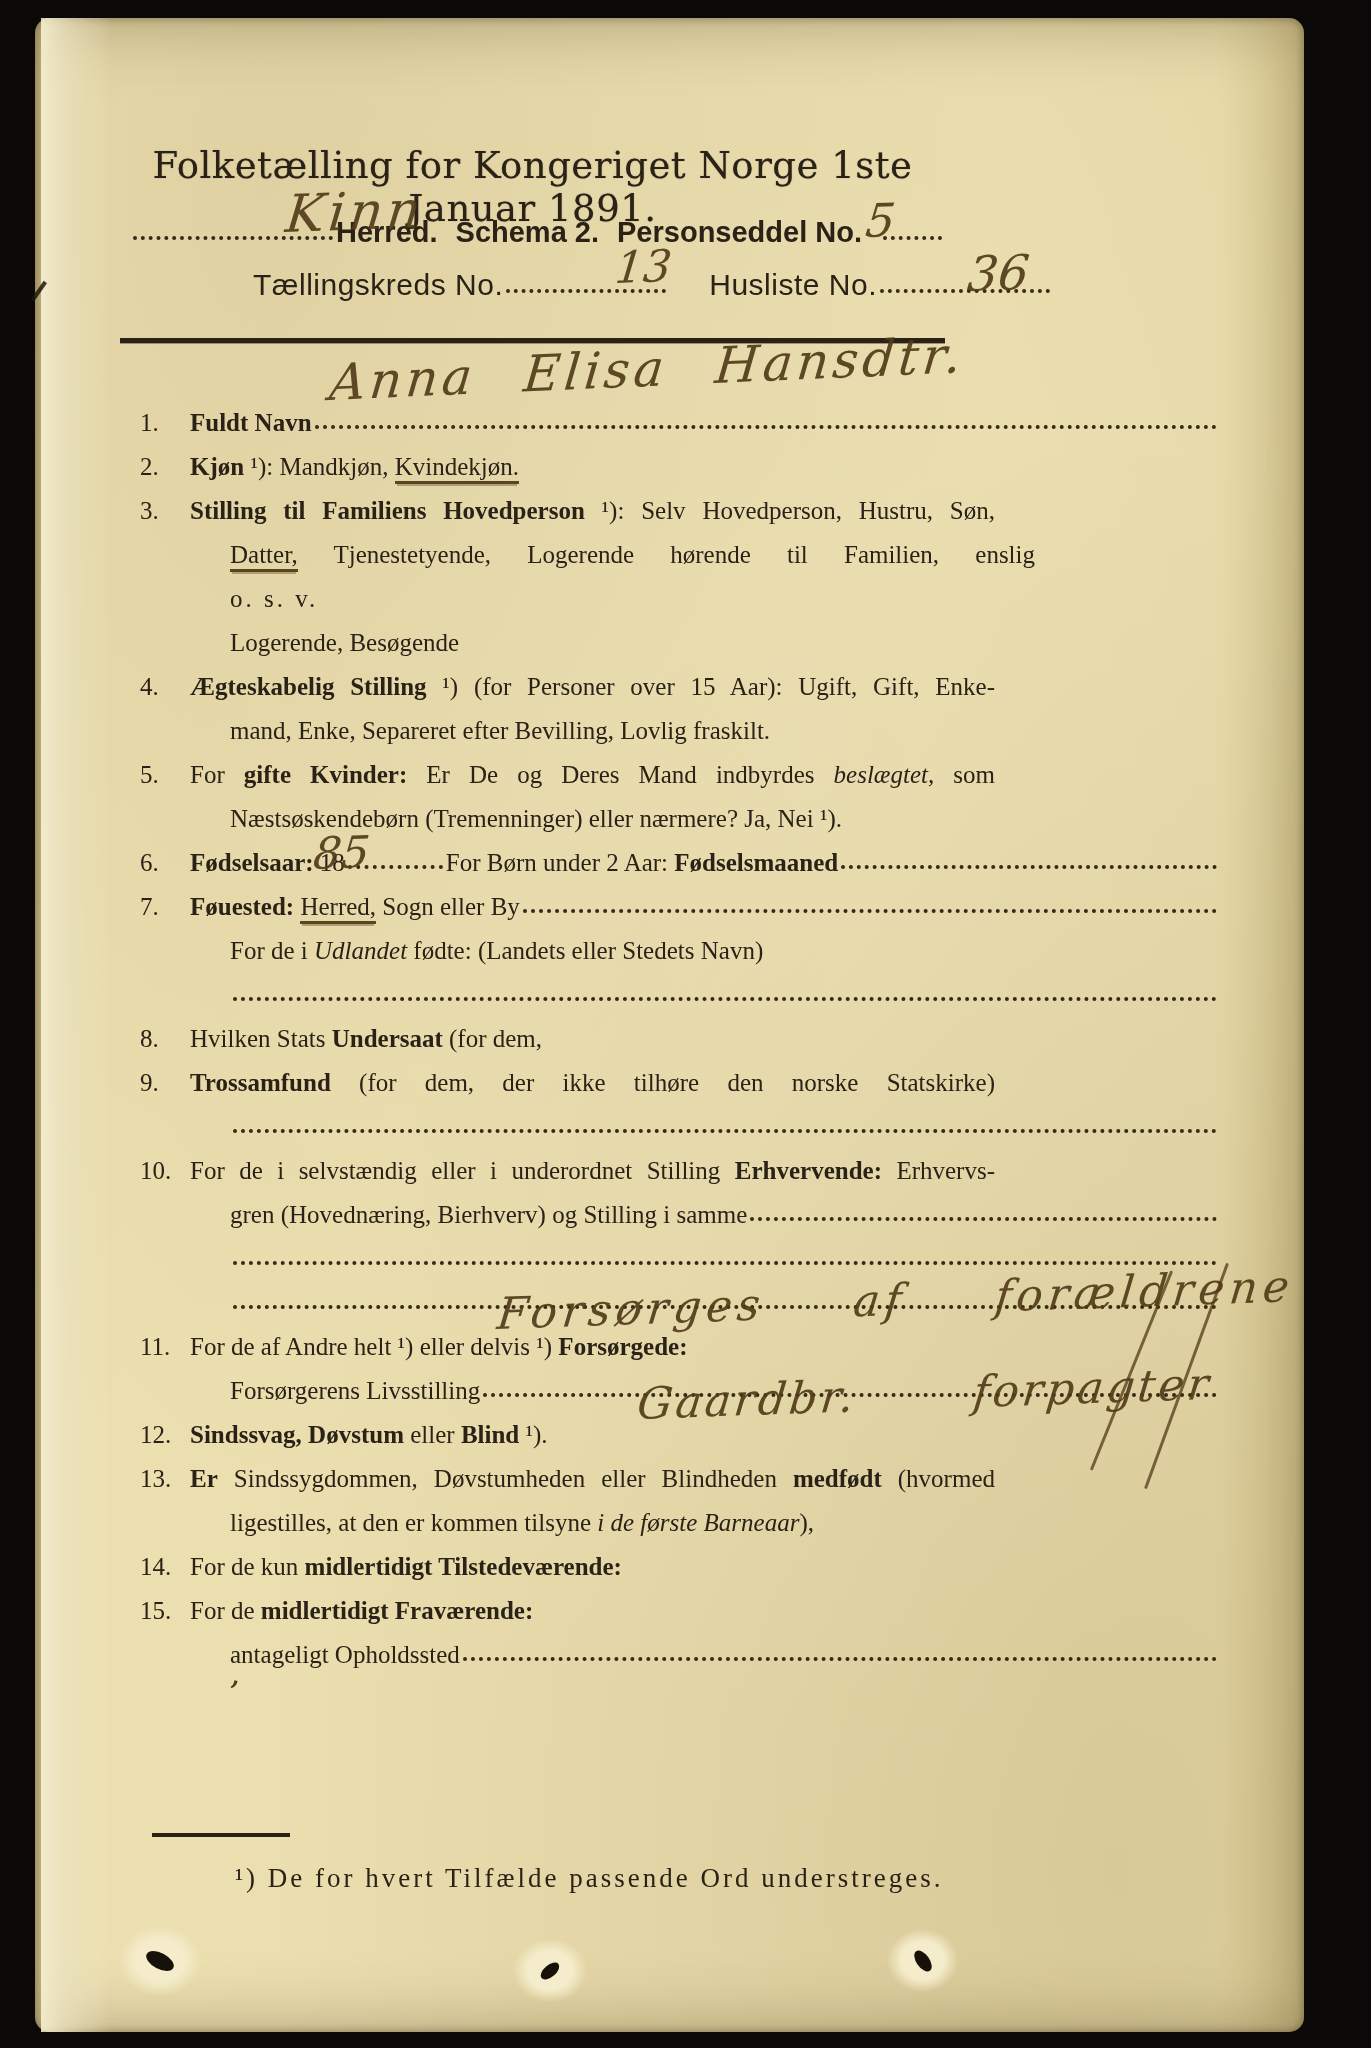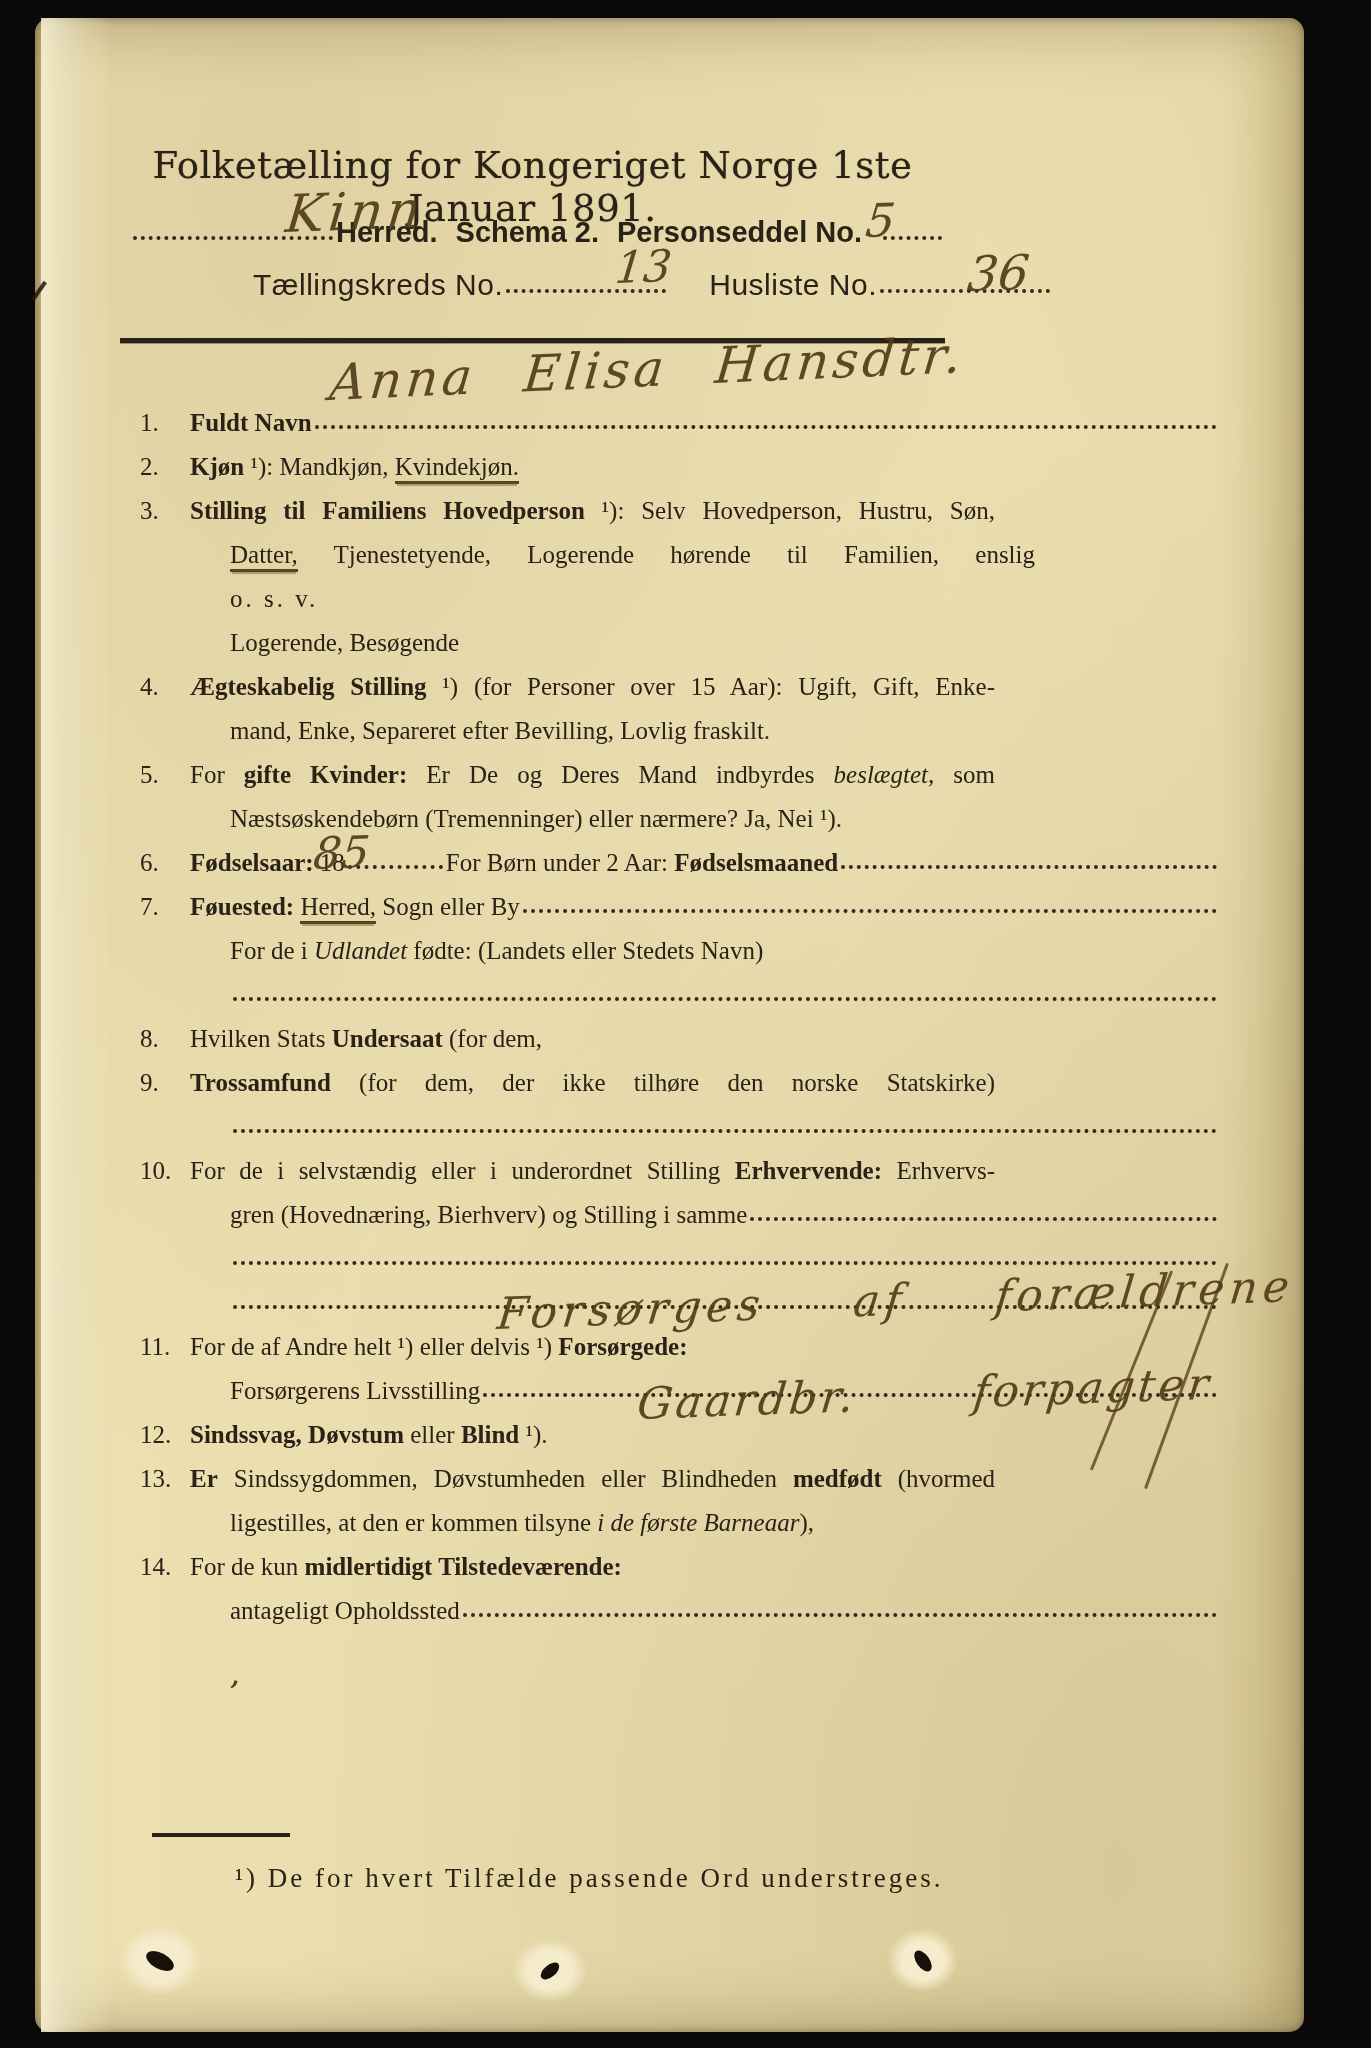--- a/index.html
+++ b/index.html
@@ -251,20 +251,24 @@
     </div>
     <div class="row cont">
       <span class="body"><span>ligestilles, at den er kommen tilsyne </span><span class="i">i de første Barneaar</span><span>),</span></span>
     </div>
 
     <div class="row">
       <span class="num">14.</span>
       <span class="body"><span>For de kun </span><span class="b">midlertidigt Tilstedeværende:</span></span>
     </div>
 
+    <div class="row">
+      <span class="num">15.</span>
+      <span class="body"><span>For de </span><span class="b">midlertidigt Fraværende:</span></span>
+    </div>
     <div class="row cont">
       <span class="body fx">
         <span class="txt"><span>antageligt Opholdssted</span></span>
         <span class="dots"></span>
       </span>
     </div>
 
   </div>
 
   <div class="hw hw-kinn">Kinn</div>

